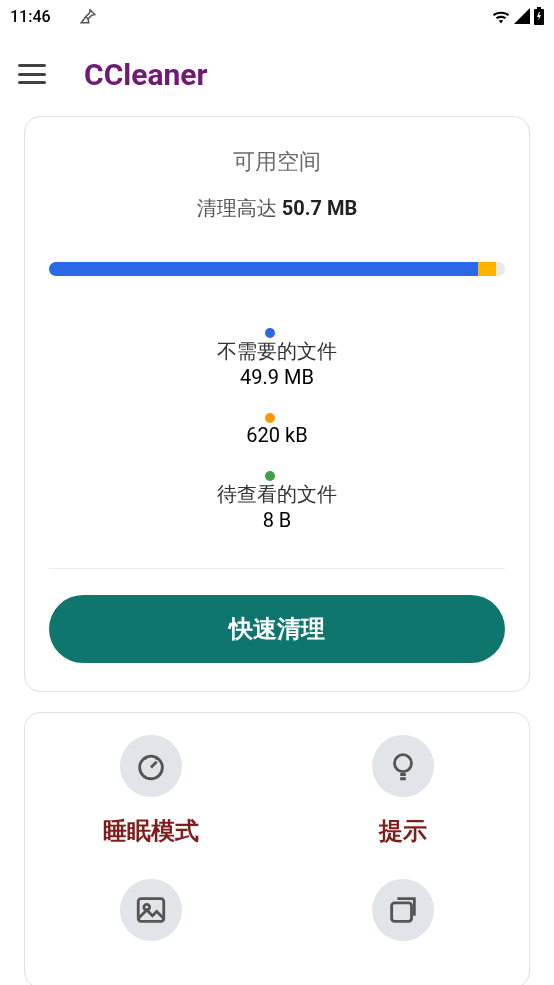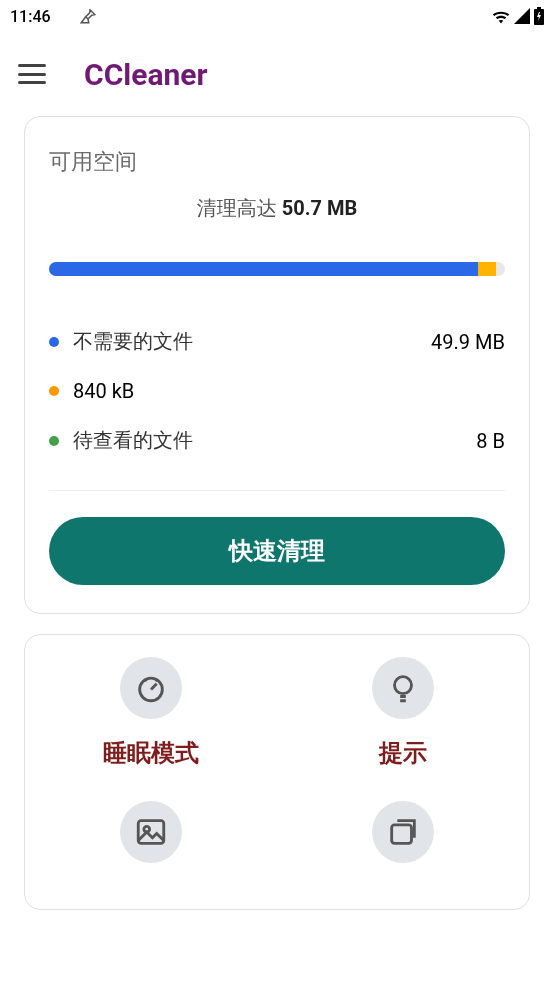--- a/index.html
+++ b/index.html
@@ -6,28 +6,28 @@
   html, body { width: 554px; height: 985px; font-family: -apple-system, Roboto, "Helvetica Neue", Arial, sans-serif; background: #ffffff; color: #000; overflow: hidden; }
   .status-bar { height: 32px; display: flex; align-items: center; justify-content: space-between; padding: 0 10px; font-size: 16px; font-weight: 500; }
   .status-left { display: flex; align-items: center; gap: 28px; }
   .status-right { display: flex; align-items: center; gap: 4px; }
   .app-bar { height: 84px; display: flex; align-items: center; padding: 0 18px; gap: 38px; }
   .hamburger { width: 28px; height: 20px; display: flex; flex-direction: column; justify-content: space-between; cursor: pointer; }
   .hamburger span { display: block; height: 3px; background: #424242; border-radius: 2px; }
   .app-title { font-size: 30px; font-weight: 700; color: #701a75; }
   .content { padding: 0 24px; }
   .card { background: #fff; border: 1px solid #e0e0e0; border-radius: 16px; padding: 30px 24px 28px; }
-  .space-label { font-size: 22px; color: #6b6b6b; margin-bottom: 18px; }
+  .space-label { text-align: center; font-size: 22px; color: #6b6b6b; margin-bottom: 18px; }
   .space-value { text-align: center; font-size: 48px; font-weight: 800; letter-spacing: 1px; margin-bottom: 18px; }
   .clean-line { text-align: center; font-size: 20px; color: #555; margin-bottom: 40px; }
   .clean-line strong { font-weight: 700; color: #222; }
   .bar { position: relative; height: 14px; border-radius: 8px; overflow: hidden; background: #e8e8e8; margin-bottom: 40px; }
   .bar-seg { position: absolute; top: 0; bottom: 0; }
   .legend { margin-bottom: 24px; }
-  .legend-row { display: flex; align-items: center; font-size: 20px; padding: 12px 0; }
+  .legend-row { display: flex; align-items: center; font-size: 20px; padding: 12px 0; flex-direction: column; }
   .dot { width: 10px; height: 10px; border-radius: 50%; margin-right: 14px; flex-shrink: 0; }
   .legend-label { flex: 1; color: #333; }
   .legend-val { color: #000000; }
   .divider { height: 1px; background: #eee; margin: 8px 0 26px; }
   .primary-btn { width: 100%; height: 68px; border: none; border-radius: 36px; background: #0f766e; color: #fff; font-size: 24px; font-weight: 600; cursor: pointer; }
   .grid-card { margin-top: 20px; background: #fff; border: 1px solid #e0e0e0; border-radius: 16px; padding: 18px 0 0; }
   .grid { display: flex; flex-wrap: wrap; }
   .tile { width: 50%; display: flex; flex-direction: column; align-items: center; padding: 4px 0 28px; }
   .tile-icon { width: 62px; height: 62px; border-radius: 50%; background: #e1e4e8; display: flex; align-items: center; justify-content: center; margin-bottom: 18px; }
   .tile-label { font-size: 24px; font-weight: 700; color: #7f1d1d; }
@@ -90,21 +90,21 @@
       </div>
 
     <div class="legend" id="legend">
         <div class="legend-row">
           <span class="dot" style="background:#2a68e8"></span>
           <span class="legend-label">不需要的文件</span>
           <span class="legend-val">49.9 MB</span>
         </div>
         <div class="legend-row">
           <span class="dot" style="background:#ff9800"></span>
-          <span class="legend-val">840 kB</span>
+          <span class="legend-val">620 kB</span>
         </div>
         <div class="legend-row">
           <span class="dot" style="background:#43a047"></span>
           <span class="legend-label">待查看的文件</span>
           <span class="legend-val">8 B</span>
         </div>
       </div>
 
     <div class="divider"></div>
 

